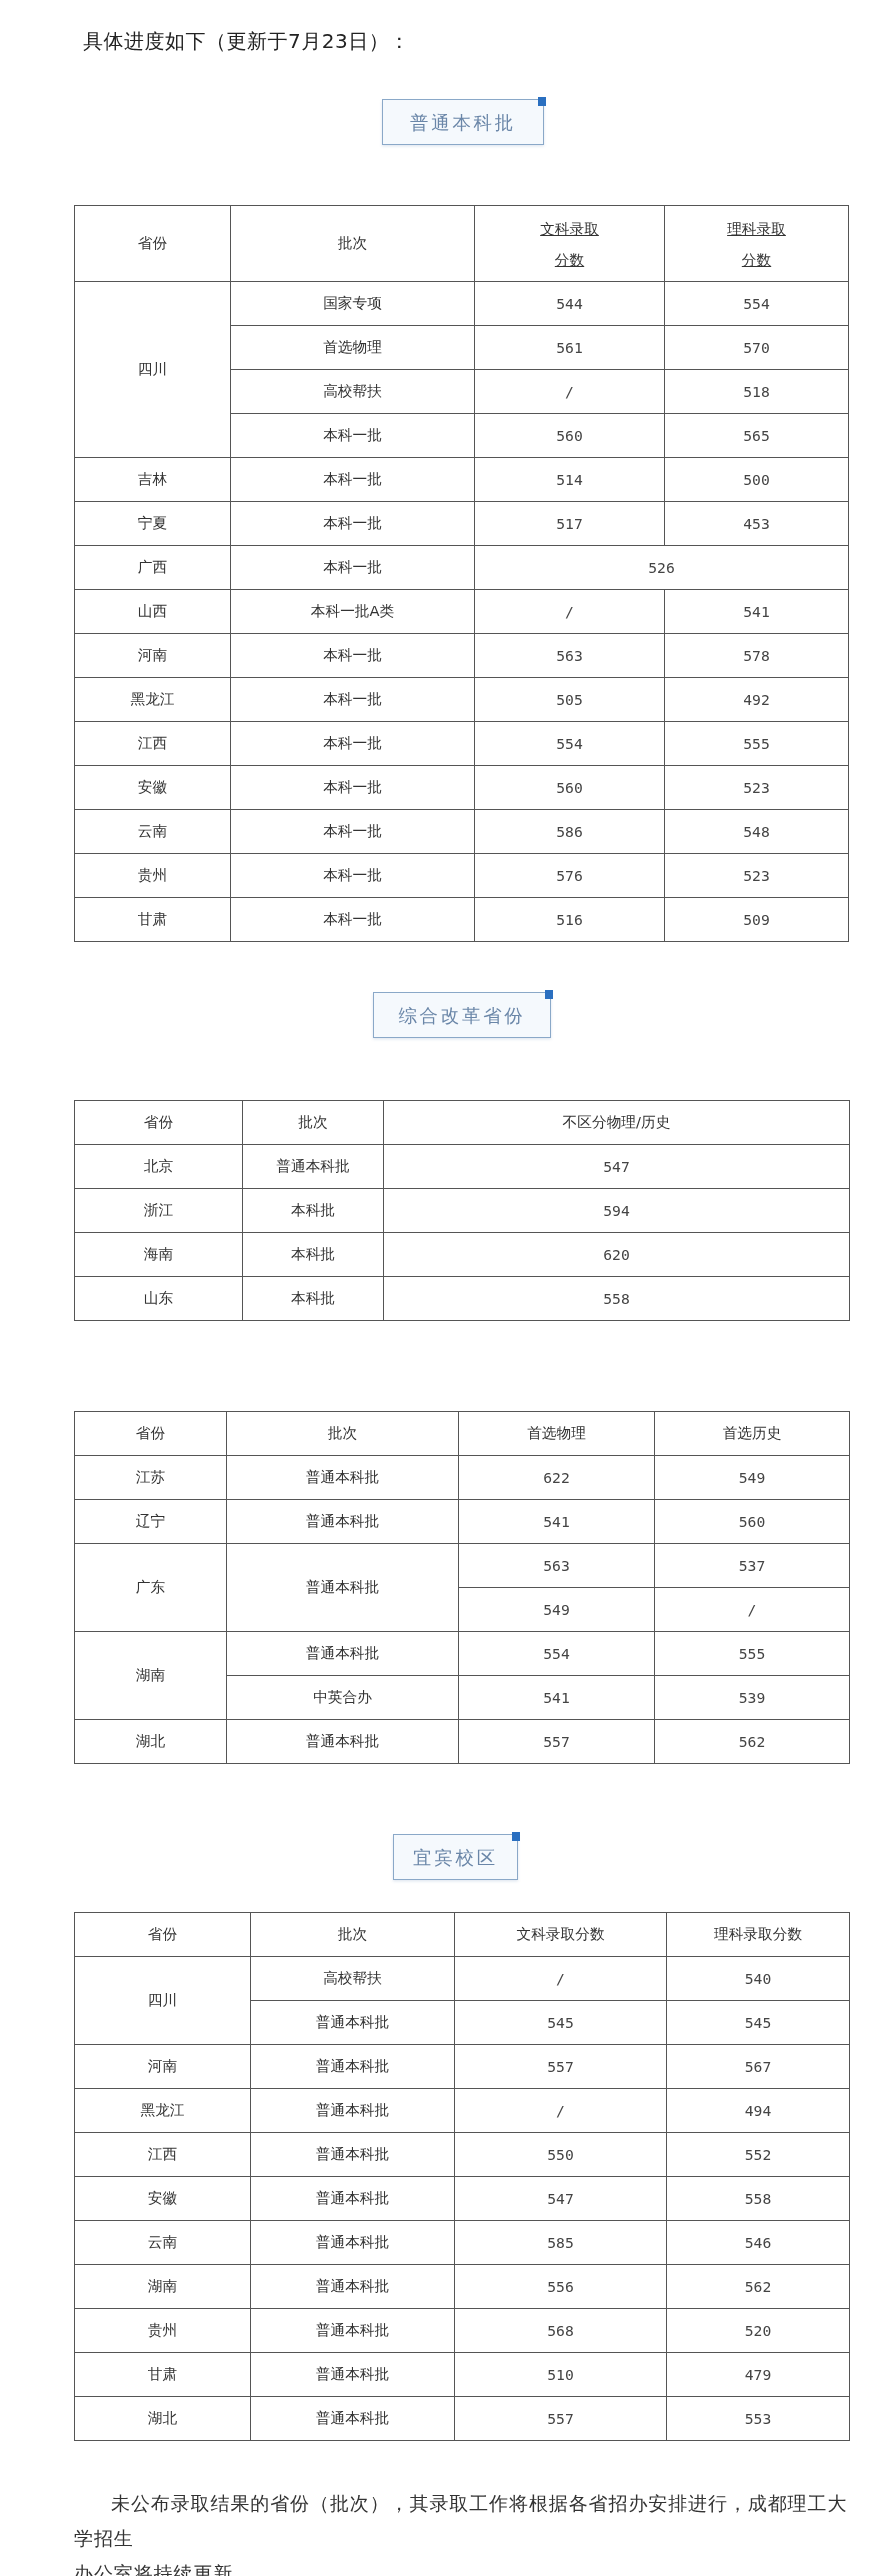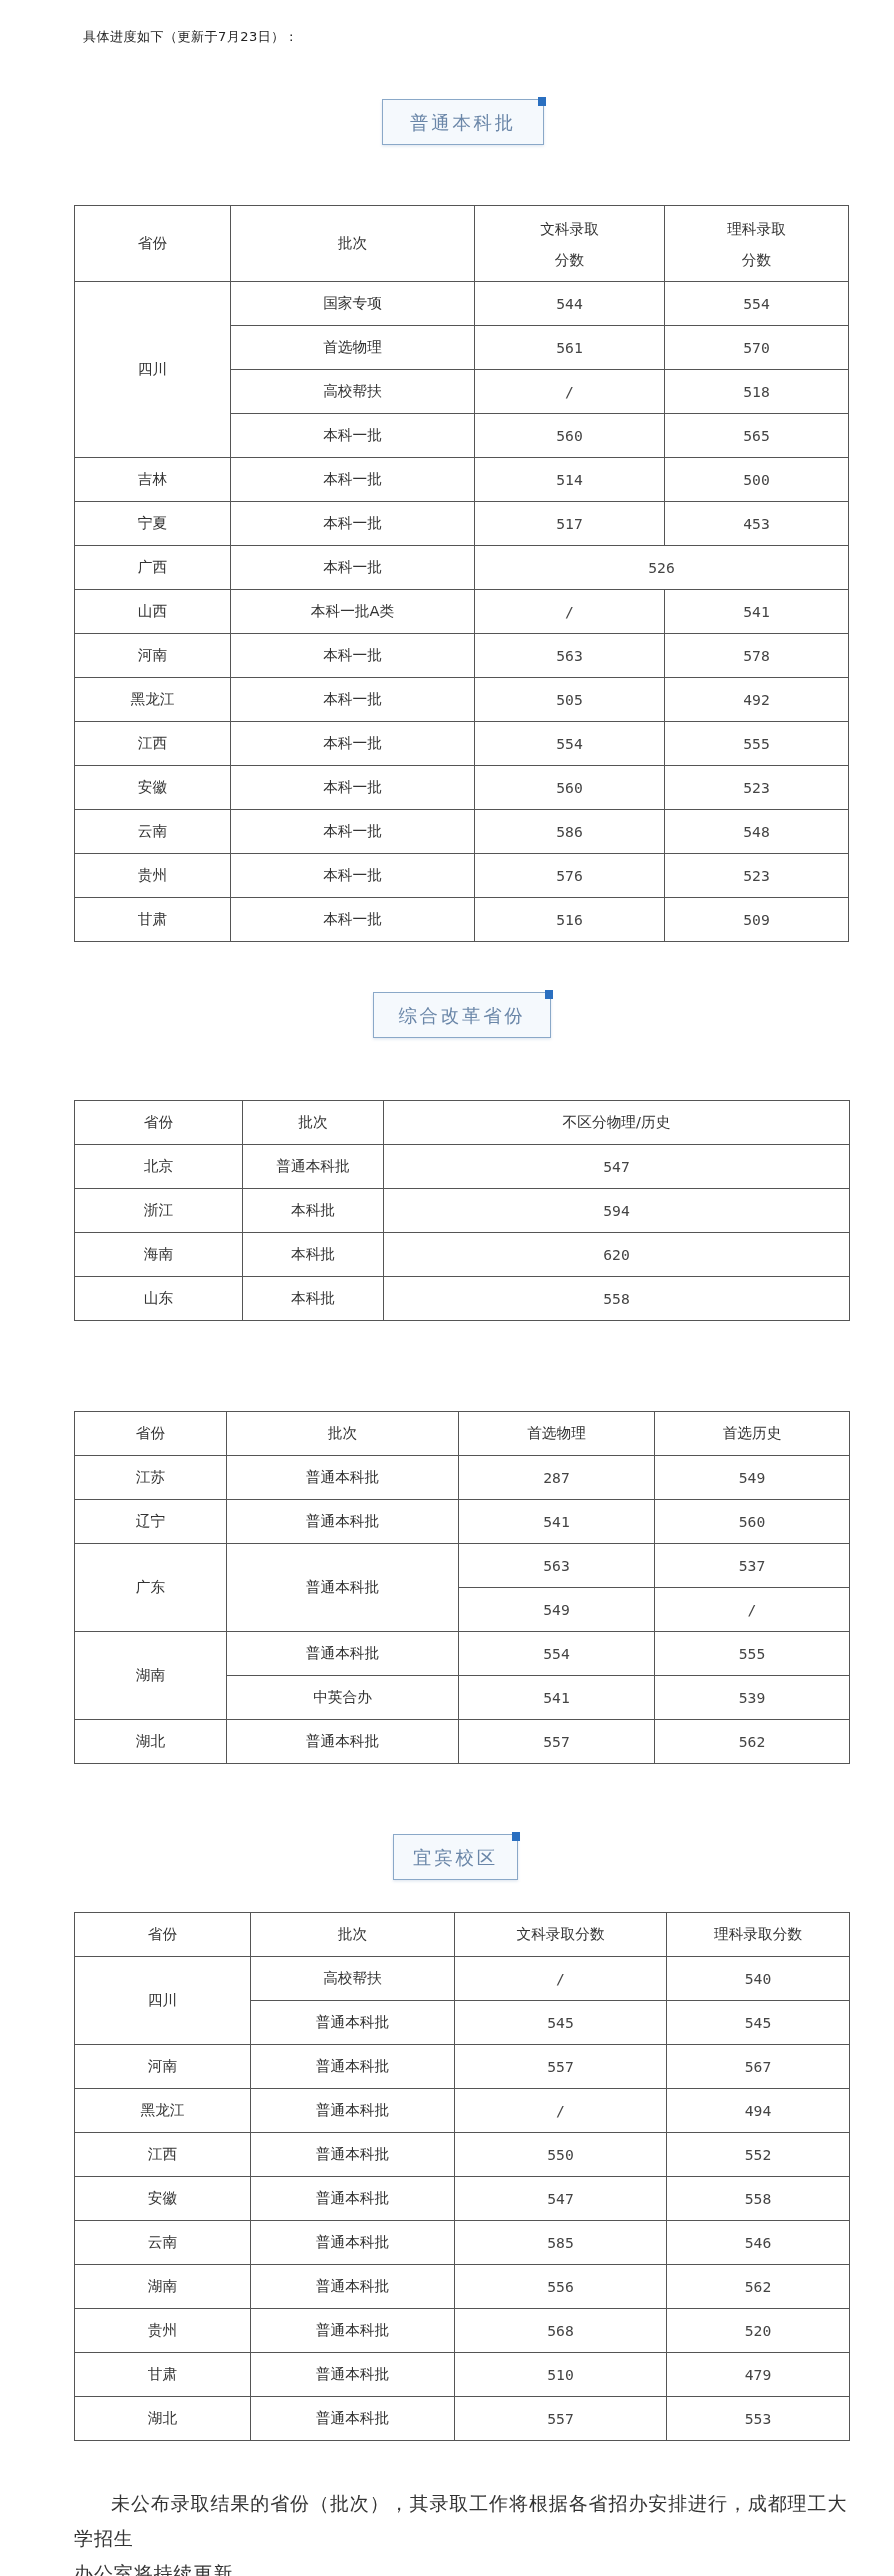--- a/index.html
+++ b/index.html
@@ -1,31 +1,31 @@
 <!DOCTYPE html>
 <html style="font-size:14.7px"><head>
 <meta charset="utf-8">
 <style>
   html, body { margin: 0; padding: 0; background: #ffffff; }
   body { width: 894px; height: 2576px; position: relative; overflow: hidden;
          font-family: "DejaVu Sans", "Liberation Sans", sans-serif; color: #333333; }
-  .intro { position: absolute; left: 83px; top: 28px; font-size: 13px; color: #222222; letter-spacing: 0.5px; }
+  .intro { position: absolute; left: 83px; top: 28px; font-size: 20px; color: #222222; letter-spacing: 0.5px; }
   .badge { position: absolute; height: 46px; box-sizing: border-box;
            background: #f5f9fd; border: 1.4px solid #8aa8c8; border-top-width: 1.4px;
            display: flex; align-items: center; justify-content: center;
            font-family: "DejaVu Serif", "Liberation Serif", serif; font-size: 18.4px; color: #6a86a8; letter-spacing: 2.8px;
            box-shadow: 0 1.8px 2.8px rgba(120,150,190,0.25); }
   .badge .corner { position: absolute; right: -2.8px; top: -2.8px; width: 8.3px; height: 8.3px; background: #2a6fc0; }
   table.grid { position: absolute; left: 74px; width: 775px; border-collapse: collapse; table-layout: fixed;
                border: 1.8px solid #111111; }
   table.grid td { border: 0.9px solid #555555; text-align: center; vertical-align: middle;
                   font-size: 14.7px; color: #333333; padding: 0; }
   table.grid tr { height: 44px; }
   table.grid td.num { font-family: "DejaVu Sans Mono", "Liberation Mono", monospace; font-size: 14.7px; color: #444444; }
-  table.grid td.head { line-height: 31px; }
+  table.grid td.head { line-height: 31px; text-decoration: underline; }
   .thick-top td { border-top: 1.8px solid #111111; }
   .footer { position: absolute; left: 74px; width: 775px; font-size: 19px; color: #333333; line-height: 35px; letter-spacing: 0.9px; }
   .footer p { margin: 0; text-indent: 37px; }
 </style>
 </head>
 <body>
 
 <div class="intro">具体进度如下（更新于7月23日）：</div>
 
 <div class="badge" style="left:382px; top:99px; width:162px;">
@@ -192,21 +192,21 @@
   <tbody>
       <tr>
     <td>省份</td>
     <td>批次</td>
     <td>首选物理</td>
     <td>首选历史</td>
   </tr>
   <tr class="thick-top">
     <td>江苏</td>
     <td>普通本科批</td>
-    <td class="num">287</td>
+    <td class="num">622</td>
     <td class="num">549</td>
   </tr>
   <tr>
     <td>辽宁</td>
     <td>普通本科批</td>
     <td class="num">541</td>
     <td class="num">560</td>
   </tr>
   <tr>
     <td rowspan="2">广东</td>

